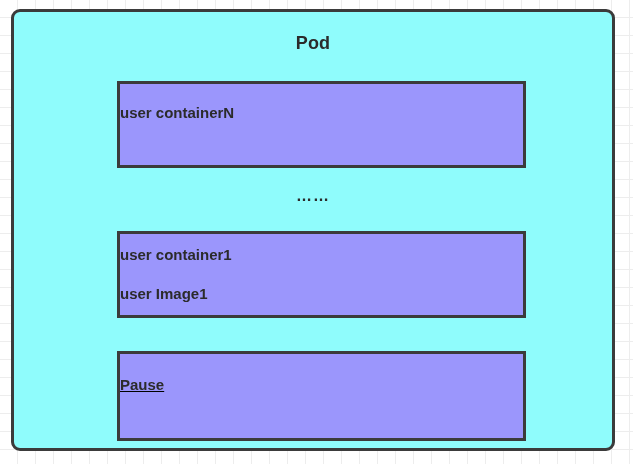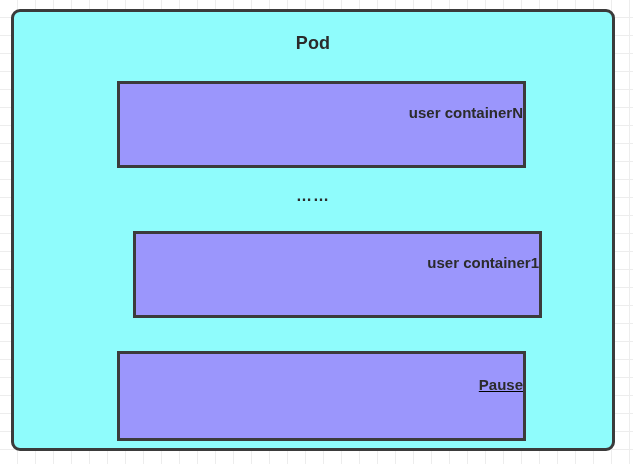--- a/index.html
+++ b/index.html
@@ -49,35 +49,35 @@
   
   .container-box {
     position: absolute;
     left: 103px;
     width: 409px;
     box-sizing: border-box;
     background: #9b96fc;
     border: 3px solid #3b3b3b;
     display: flex;
     flex-direction: column;
-    align-items: flex-end;
+    align-items: flex-start;
     justify-content: center;
   }
   .container-box .line {
     font-size: 15px;
     font-weight: bold;
     color: #2b2b2b;
     text-align: center;
     line-height: 1.1;
     white-space: nowrap;
   }
   .container-box .line.first { margin-bottom: 22px; }
 
   #box-n    { top: 69px;  height: 87px; }
-  #box-1    { top: 219px; height: 87px; margin-left: 16px; }
+  #box-1    { top: 219px; height: 87px; }
   #box-pause{ top: 339px; height: 90px; text-decoration: underline; }
 
   .ellipsis {
     position: absolute;
     left: 0;
     right: 0;
     top: 175px;
     text-align: center;
     font-size: 16px;
     font-weight: bold;
@@ -95,20 +95,21 @@
     <div class="pod-title">Pod</div>
 
     <div class="container-box" id="box-n">
       <div class="line first">user containerN</div>
     </div>
 
     <div class="ellipsis">……</div>
 
     <div class="container-box" id="box-1">
       <div class="line first">user container1</div>
+      <div class="line">user Image1</div>
     </div>
 
     <div class="container-box" id="box-pause">
       <div class="line first">Pause</div>
     </div>
 
   </div>
 </div>
 
 </body></html>

